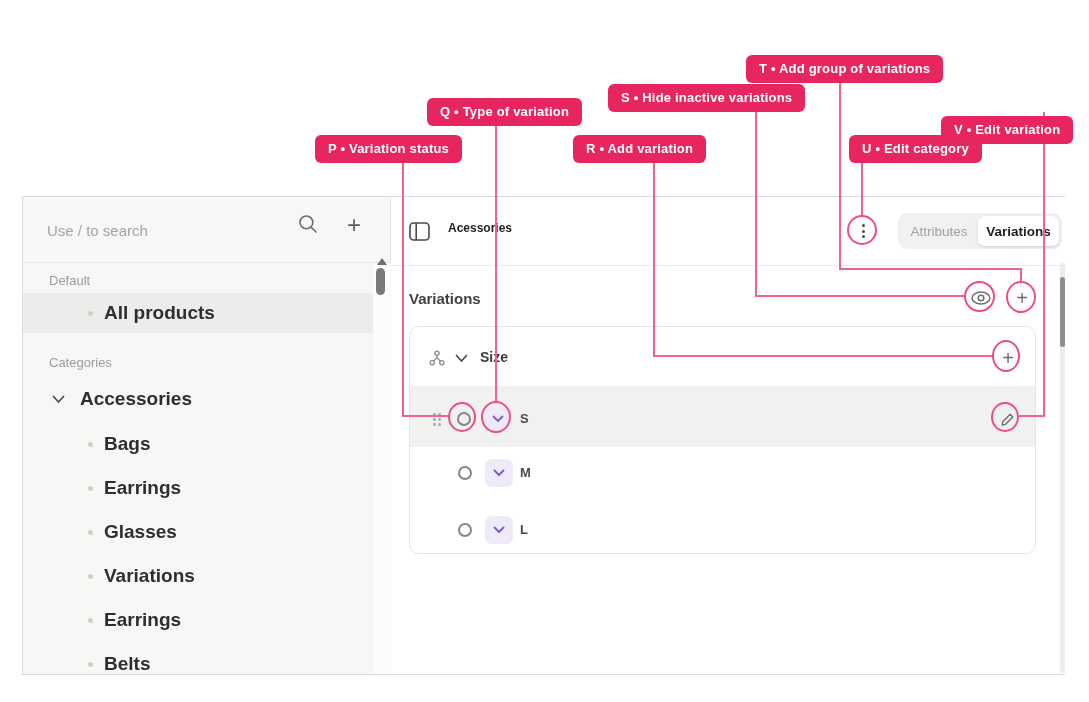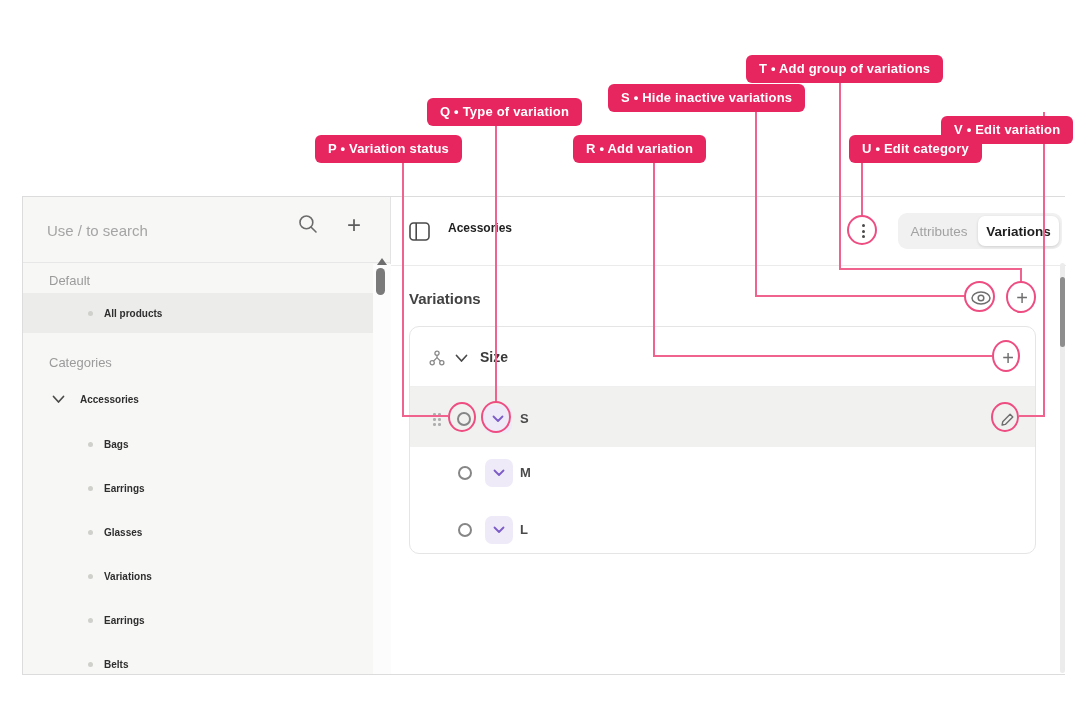--- a/index.html
+++ b/index.html
@@ -45,21 +45,21 @@
   .search-input { position:absolute; left:24px; top:14px; width:225px; height:38px;
     background:transparent; border:none; outline:none; font-family:inherit; font-size:15px; color:#666; }
   .search-input::placeholder { color:#A5A5A5; }
   .icon-btn { position:absolute; display:flex; align-items:center; justify-content:center; cursor:pointer; }
   .plus-glyph { font-size:24px; font-weight:300; color:#5E5E5E; line-height:1; }
   .plus-glyph.sm { font-size:20px; color:#6E6E6E; }
 
   .side-section-title { position:absolute; font-size:13px; color:#9B9B9B; }
   .side-row { position:absolute; display:flex; align-items:center; cursor:pointer; }
   .side-row .dot { width:5px; height:5px; border-radius:50%; background:#CFCFCC; margin-right:11px; }
-  .side-label { font-size:10px; font-weight:700; color:#2E2E2E;text-align:center; }
+  .side-label { font-size:19px; font-weight:700; color:#2E2E2E;text-align:center; }
   .row-highlight { background:#ECECEB; }
 
   .scroll-strip { position:absolute; left:350px; top:67px; width:18px; height:410px; background:#FCFCFC; }
   .scroll-up { position:absolute; left:4px; top:-6px; width:0; height:0;
     border-left:5px solid transparent; border-right:5px solid transparent; border-bottom:7px solid #6E6E6E; cursor:pointer; }
   .side-thumb { position:absolute; left:3px; top:4px; width:9px; height:27px; background:#7A7A7A; border-radius:5px; cursor:pointer; }
 
   .main { position:absolute; left:368px; top:0; width:675px; height:100%; background:#fff; }
   .main-header { position:absolute; left:0; top:0; width:100%; height:69px; border-bottom:1px solid #EBEBEB; }
   .main-title { position:absolute; left:57px; top:24px; font-size:12px; font-weight:700; color:#1F1F1F; }

